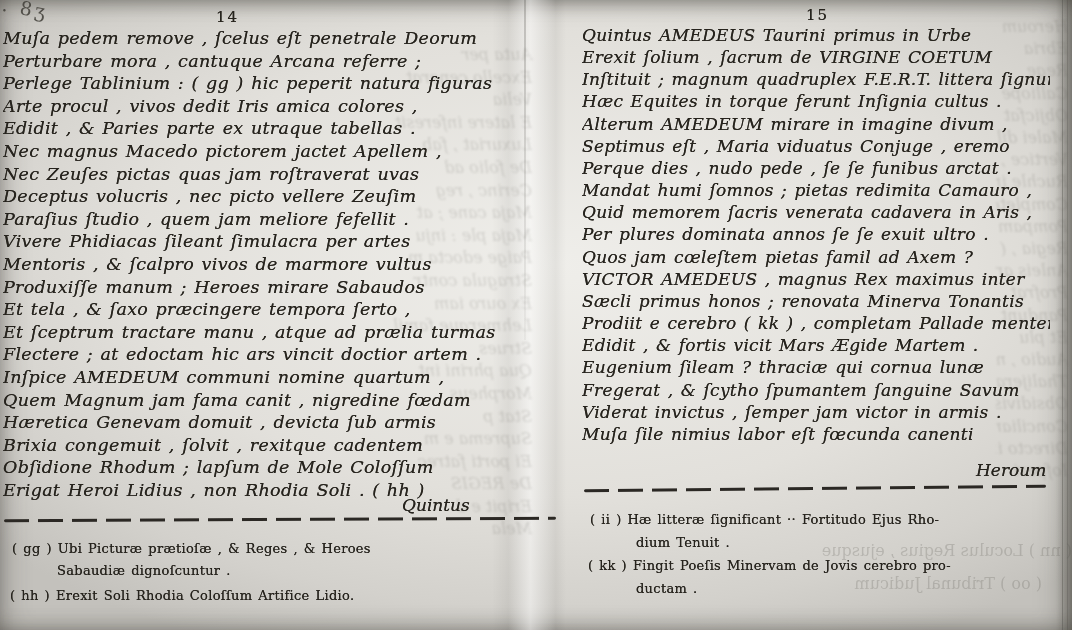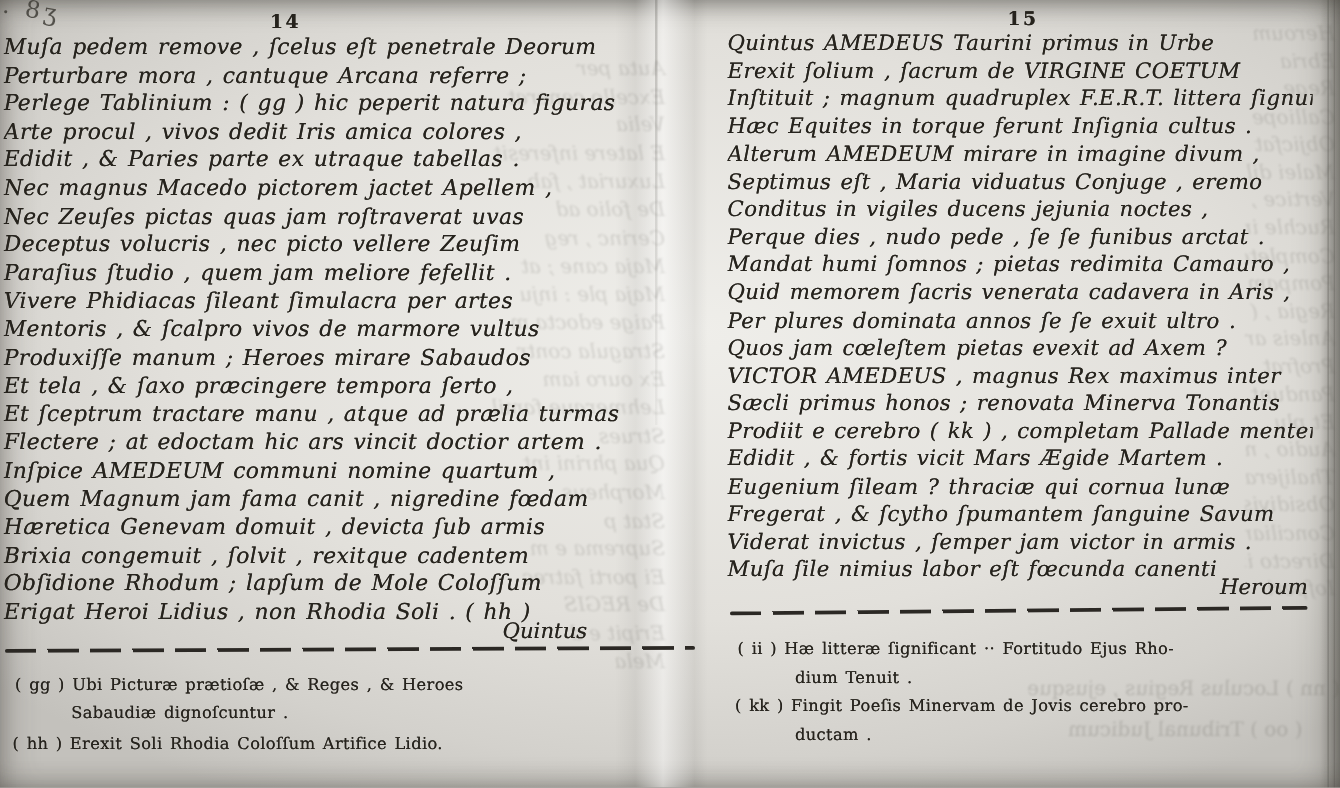--- a/index.html
+++ b/index.html
@@ -19,21 +19,21 @@
     background:linear-gradient(90deg, rgba(0,0,0,0) 0%, rgba(0,0,0,.05) 22%,
       rgba(255,255,255,.45) 52%, rgba(0,0,0,.05) 86%, rgba(0,0,0,0) 100%);}
   #gutter-crease{position:absolute;left:524px;top:0;width:2px;height:340px;
     background:linear-gradient(180deg, rgba(80,78,72,.28), rgba(80,78,72,.05));}
   
   #page-edge{position:absolute;right:0;top:0;width:16px;height:630px;
     background:linear-gradient(90deg, rgba(0,0,0,0), rgba(60,58,52,.30));}
   #page-edge-line1{position:absolute;right:9px;top:0;width:1px;height:630px;background:rgba(70,68,62,.35);}
   #page-edge-line2{position:absolute;right:4px;top:0;width:1px;height:630px;background:rgba(70,68,62,.25);}
 
-  .pagenum{position:absolute;font-size:15px;letter-spacing:2px;font-weight:bold;}
+  .pagenum{position:absolute;font-size:15px;letter-spacing:2px;}
   .verse{position:absolute;white-space:nowrap;overflow:hidden;}
   .verse .line{font-style:italic;white-space:nowrap;letter-spacing:.3px;word-spacing:1.6px;}
   #verse-left{left:3px;top:27px;width:520px;height:478px;}
   #verse-left .line{font-size:17.5px;line-height:22.6px;}
   #verse-right{left:582px;top:24px;width:468px;height:445px;}
   #verse-right .line{font-size:17px;line-height:22.15px;}
   .catchword{position:absolute;font-style:italic;font-size:17px;}
   #catchword-left{left:402px;top:495px;}
   #catchword-right{left:976px;top:460px;}
   .rule{position:absolute;height:3px;border-radius:2px;
@@ -160,26 +160,25 @@
       </div>
 
     <div id="verse-right" class="verse ink">
 
     <div class="line">Quintus AMEDEUS Taurini primus in Urbe</div>
         <div class="line">Erexit ſolium , ſacrum de VIRGINE COETUM</div>
         <div class="line">Inſtituit ; magnum quadruplex F.E.R.T. littera ſignum ( ii ) .</div>
         <div class="line">Hæc Equites in torque ferunt Inſignia cultus .</div>
         <div class="line">Alterum AMEDEUM mirare in imagine divum ,</div>
         <div class="line">Septimus eſt , Maria viduatus Conjuge , eremo</div>
-        <div class="line">Conditus in vigiles ducens jejunia noctes ,</div>
         <div class="line">Perque dies , nudo pede , ſe ſe funibus arctat .</div>
         <div class="line">Mandat humi ſomnos ; pietas redimita Camauro ,</div>
         <div class="line">Quid memorem ſacris venerata cadavera in Aris ,</div>
         <div class="line">Per plures dominata annos ſe ſe exuit ultro .</div>
-        <div class="line">Quos jam cœleſtem pietas evexit ad Axem ?</div>
+        <div class="line">Quos jam cœleſtem pietas famil ad Axem ?</div>
         <div class="line">VICTOR AMEDEUS , magnus Rex maximus inter</div>
         <div class="line">Sæcli primus honos ; renovata Minerva Tonantis</div>
         <div class="line">Prodiit e cerebro ( kk ) , completam Pallade mentem</div>
         <div class="line">Edidit , &amp; fortis vicit Mars Ægide Martem .</div>
         <div class="line">Eugenium ſileam ? thraciæ qui cornua lunæ</div>
         <div class="line">Fregerat , &amp; ſcytho ſpumantem ſanguine Savum</div>
         <div class="line">Viderat invictus , ſemper jam victor in armis .</div>
         <div class="line">Muſa ſile nimius labor eſt fœcunda canenti</div>
       </div>
 

